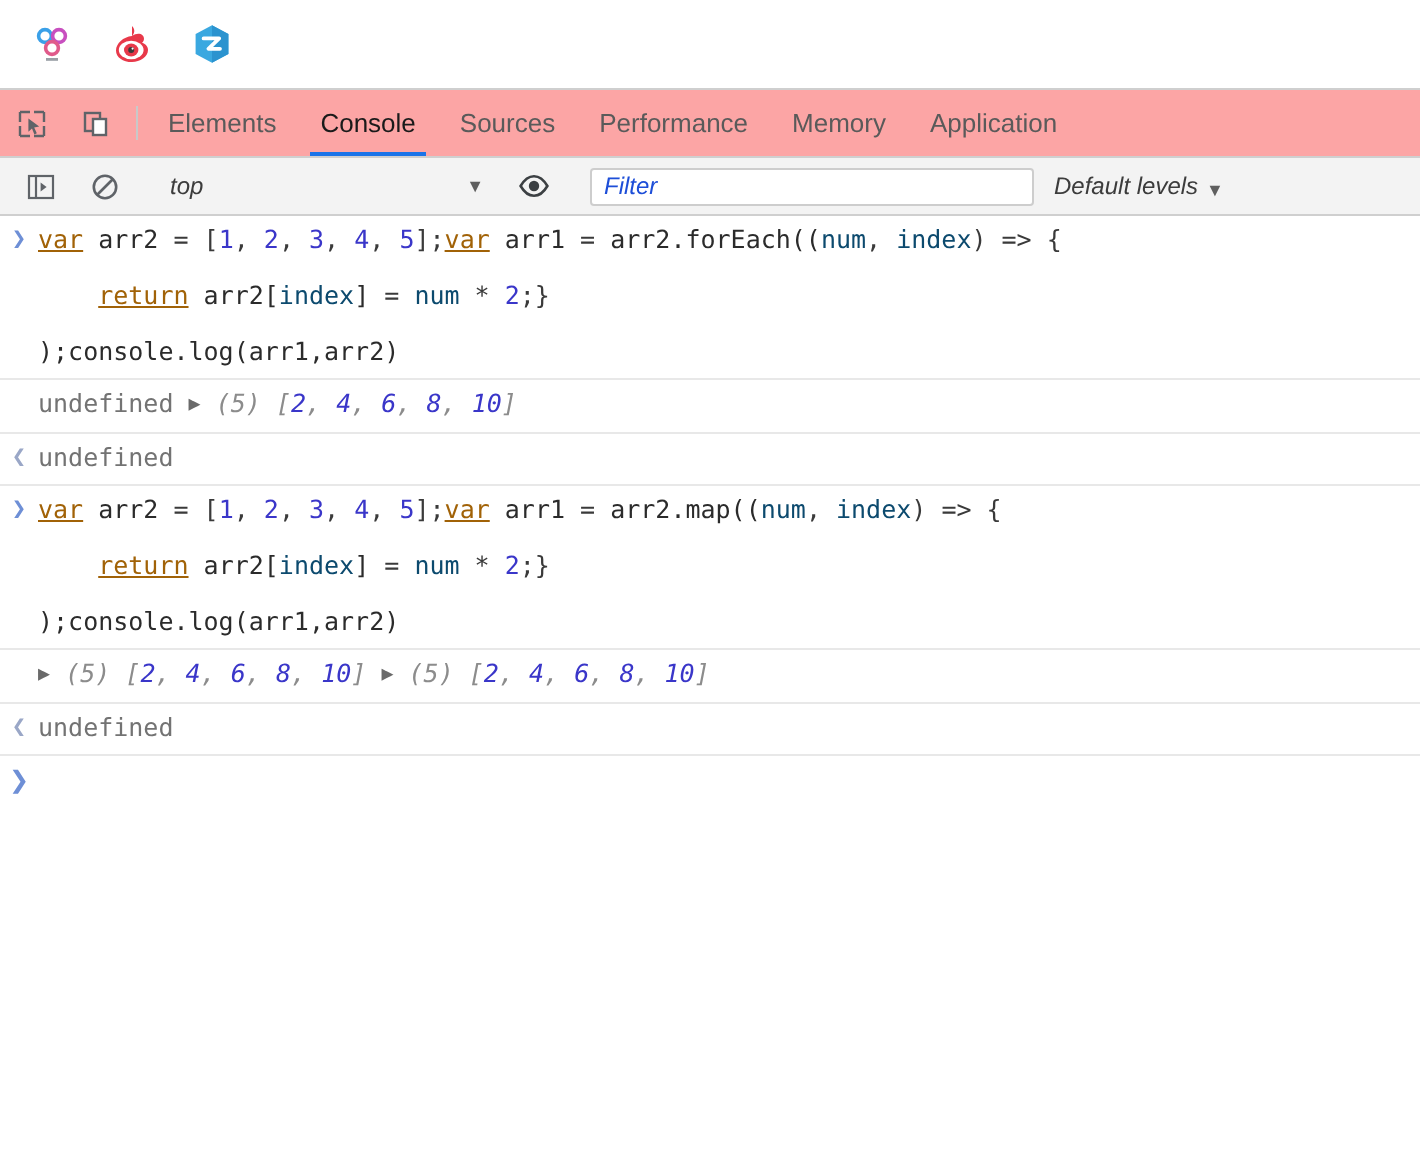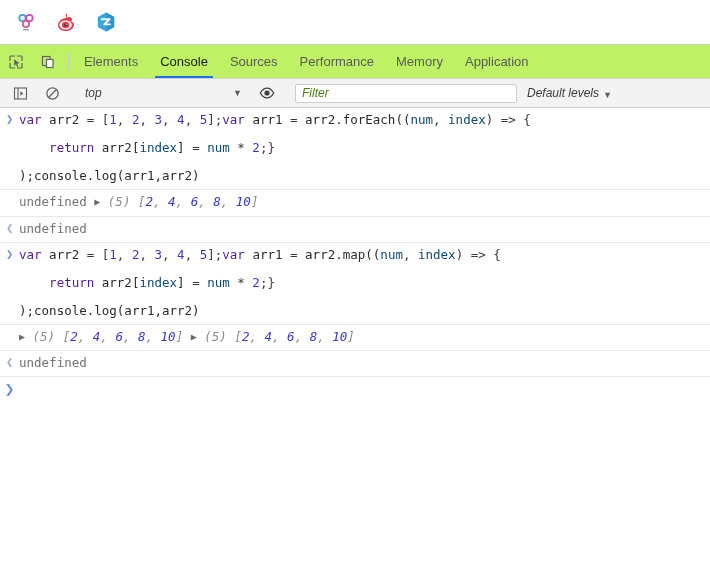--- a/index.html
+++ b/index.html
@@ -34,21 +34,21 @@
     justify-content: center;
     border-radius: 3px;
   }
   .ext-icon svg { display: block; }
 
   
   .devtools-tabbar {
     height: 35px;
     border-top: 1px solid #cfcfcf;
     border-bottom: 1px solid #cfcfcf;
-    background: #bef264;
+    background: #fca5a5;
     display: flex;
     align-items: stretch;
     box-sizing: border-box;
     overflow: hidden;
   }
   .tool-btn {
     width: 32px;
     display: flex;
     align-items: center;
     justify-content: center;
@@ -109,21 +109,21 @@
     margin-left: 4px;
   }
   .filter-input {
     flex: 0 0 auto;
     width: 222px;
     height: 19px;
     background: #fff;
     border: 1px solid #cdcdcd;
     border-radius: 2px;
     font-size: 12px;
-    color: #4d7c0f;
+    color: #1d4ed8;
     padding: 0 6px;
     display: flex;
     align-items: center;
     box-sizing: border-box;
     margin-left: 3px;
   }
   .levels {
     display: flex;
     align-items: flex-end;
     font-size: 12px;
@@ -159,21 +159,21 @@
   }
   .gutter.ret { color: #9aa7c7; }
   .msg-content {
     flex: 1;
     white-space: pre-wrap;
     word-break: break-word;
     padding-right: 6px;
   }
 
   
-  .kw    { color: #4c1d95; }
+  .kw    { color: #a16207; text-decoration: underline; }
   .num   { color: #3a36c9; }
   .punct { color: #3a3a3a; }
   .param { color: #0c4a6e; }
   .plain { color: #2b2b2b; }
 
   
   .undef { color: #737373; }
   .count { color: #8c8c8c; font-style: italic; }
   .arr-br { color: #8c8c8c; font-style: italic; }
   .arr-num { color: #3a36c9; font-style: italic; }

